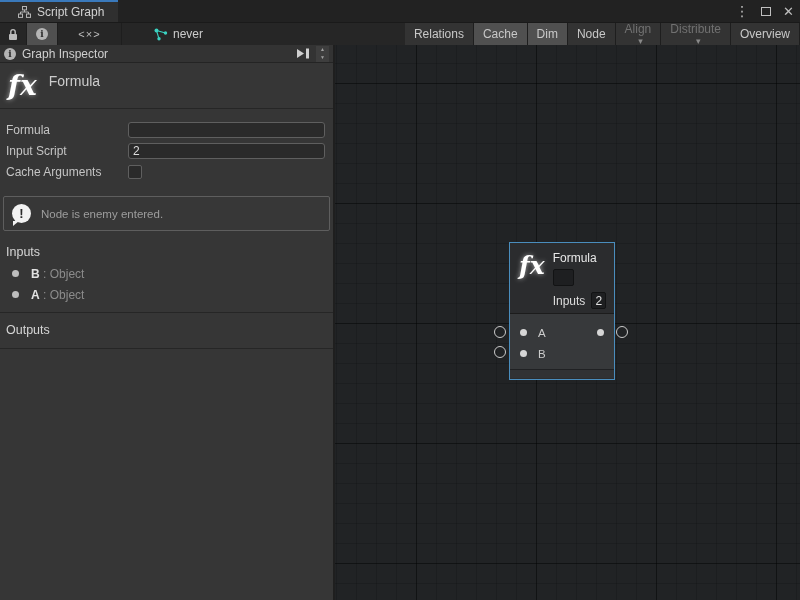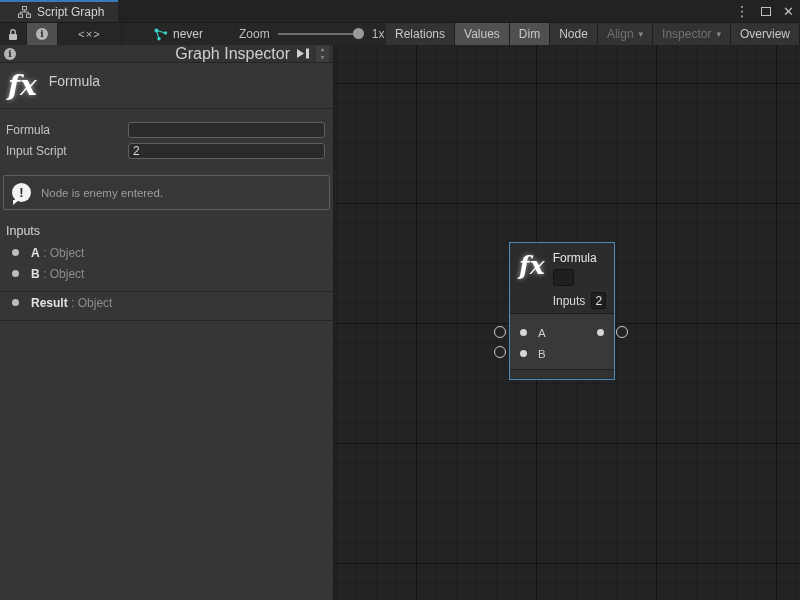--- a/index.html
+++ b/index.html
@@ -17,40 +17,40 @@
   .winctrls .kebab { font-size:14px; }
   .maxbox { width:10px; height:9px; border:1.6px solid #c0c0c0; }
 
   
   .toolbar { position:absolute; left:0; top:22px; width:800px; height:23px; background:#262626;
              border-top:1px solid #1a1a1a; display:flex; align-items:stretch; font-size:12px; color:#c8c8c8; }
   .tbtn { display:flex; align-items:center; justify-content:center; padding:0 9px;
           background:#333333; border-right:1px solid #1e1e1e; white-space:nowrap; cursor:default; }
   .tbtn.icon-btn { padding:0 7px; background:transparent; }
   .tbtn.active { background:#505050; }
-  .tbtn.disabled { color:#717171; }
+  .tbtn.disabled { color:#717171;flex-direction:column; }
   .tbtn .arrow { margin-left:5px; font-size:9px; color:#8a8a8a; }
   .tb-left-group { display:flex; }
   .code-glyph { letter-spacing:1px; font-size:11px; color:#bdbdbd; }
   .crumb { display:flex; align-items:center; gap:5px; margin-left:24px; padding:0 8px; color:#cccccc; }
   .zoomgrp { display:flex; align-items:center; margin-left:28px; gap:8px; color:#bbbbbb; }
   .slider { position:relative; width:86px; height:14px; }
   .slider .track { position:absolute; left:0; right:0; top:6px; height:2px; background:#6f6f6f; }
   .slider .handle { position:absolute; right:0; top:1px; width:11px; height:11px; border-radius:50%;
                     background:#9a9a9a; }
   .tb-spacer { flex:1; }
 
   
   .main { position:absolute; left:0; top:45px; width:800px; height:555px; display:flex; }
   .panel { width:335px; height:555px; background:#363636; border-right:2px solid #1f1f1f;
            color:#c8c8c8; font-size:12px; position:relative; }
 
   .insp-header { height:18px; background:#333333; border-bottom:1px solid #242424;
                  display:flex; align-items:center; padding:0 4px; gap:6px; color:#cfcfcf; }
-  .insp-header .title { flex:1; font-size:16px;text-align:right; }
+  .insp-header .title { flex:1; font-size:12px; }
   .info-dot { width:12px; height:12px; border-radius:50%; background:#b5b5b5; color:#2b2b2b;
               font-size:9px; font-weight:bold; display:flex; align-items:center; justify-content:center;
               font-family:"DejaVu Serif", serif; flex:0 0 auto; }
   .spinner { width:13px; height:16px; display:flex; flex-direction:column; }
   .spinner span { flex:1; background:#3e3e3e; color:#a0a0a0; font-size:5px; line-height:7px;
                   text-align:center; }
   .dock-ic { display:flex; align-items:center; }
 
   .unit-head { height:46px; border-bottom:1px solid #262626; display:flex; align-items:flex-start;
                padding:6px 8px; gap:12px; }
@@ -155,41 +155,33 @@
     <div class="crumb">
       <svg width="14" height="13" viewBox="0 0 14 13">
         <circle cx="2.5" cy="2.5" r="2" fill="#3ad1c0"></circle>
         <circle cx="11.5" cy="5" r="1.7" fill="#3ad1c0"></circle>
         <circle cx="5" cy="10.8" r="1.7" fill="#3ad1c0"></circle>
         <path d="M2.5 2.5 L11.5 5 M2.5 2.5 L5 10.8" stroke="#3ad1c0" stroke-width="1.1"></path>
       </svg>
       <span>never</span>
     </div>
 
-    <div class="zoomgrp">
-      <span>Zoom</span>
-      <div class="slider">
-        <div class="track"></div>
-        <div class="handle"></div>
-      </div>
-      <span>1x</span>
-    </div>
 
     <div class="tb-spacer"></div>
 
     <div class="tbtn">Relations</div>
-    <div class="tbtn active">Values</div>
+    <div class="tbtn active">Cache</div>
     <div class="tbtn active">Dim</div>
     <div class="tbtn">Node</div>
     <div class="tbtn disabled">
       <span>Align</span>
       <span class="arrow">▾</span>
     </div>
     <div class="tbtn disabled">
-      <span>Inspector</span>
+      <span>Distribute</span>
       <span class="arrow">▾</span>
     </div>
     <div class="tbtn">Overview</div>
 
   </div>
 
   <div class="main">
 
     <div class="panel">
 
@@ -215,57 +207,54 @@
 
       <div class="fields">
         <div class="frow">
           <span class="flabel">Formula</span>
           <input type="text" value="" style="">
         </div>
         <div class="frow">
           <span class="flabel">Input Script</span>
           <input type="text" value="2" style="">
         </div>
+        <div class="frow">
+          <span class="flabel">Cache Arguments</span>
+          <span class="checkbox"></span>
+        </div>
       </div>
 
       <div class="warnbox">
         <span class="warn-ic">
           <span class="bubble">!</span>
           <span class="tail"></span>
         </span>
         <span class="warn-text">Node is enemy entered.</span>
       </div>
 
       <div class="sect-title">Inputs</div>
+      <div class="port-row">
+        <span class="bullet"></span>
+        <span>
+          <span class="pname">B</span>
+          <span class="ptype">:</span>
+          <span class="ptype">Object</span>
+        </span>
+      </div>
       <div class="port-row">
         <span class="bullet"></span>
         <span>
           <span class="pname">A</span>
           <span class="ptype">:</span>
           <span class="ptype">Object</span>
         </span>
       </div>
-      <div class="port-row">
-        <span class="bullet"></span>
-        <span>
-          <span class="pname">B</span>
-          <span class="ptype">:</span>
-          <span class="ptype">Object</span>
-        </span>
-      </div>
       <div class="divider"></div>
 
-      <div class="port-row">
-        <span class="bullet"></span>
-        <span>
-          <span class="pname">Result</span>
-          <span class="ptype">:</span>
-          <span class="ptype">Object</span>
-        </span>
-      </div>
+      <div class="sect-title">Outputs</div>
       <div class="divider"></div>
     </div>
 
     <div class="canvas">
 
       <div class="node">
         <div class="node-head">
           <span class="fx-node">fx</span>
           <div class="node-head-col">
             <span class="node-title">Formula</span>

